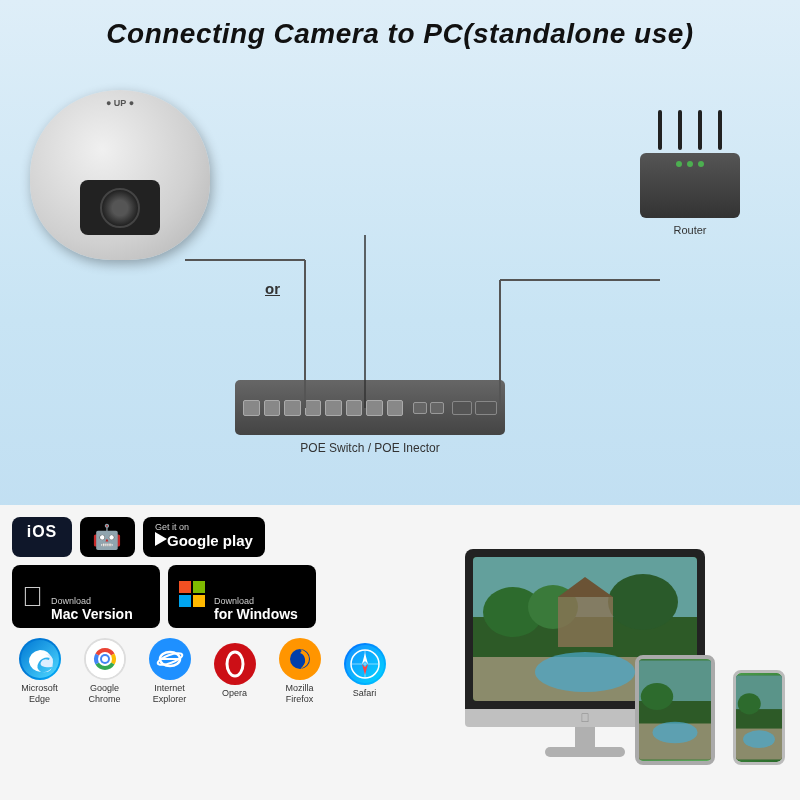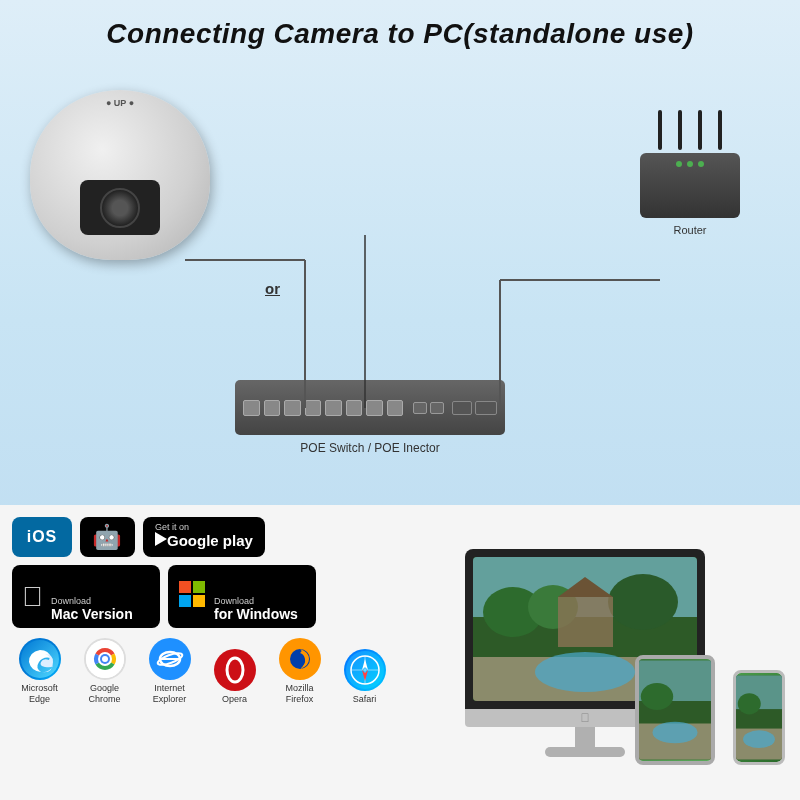--- a/index.html
+++ b/index.html
@@ -256,29 +256,29 @@
       flex-shrink: 0;
     }
 
     
     .badges-row1 {
       display: flex;
       gap: 8px;
       margin-bottom: 8px;
     }
     .badge-ios {
-      background: #0369a1;
+      background: #0f172a;
       color: #fff;
       padding: 6px 14px;
       border-radius: 8px;
       font-size: 16px;
       font-weight: bold;
       letter-spacing: 1px;
       display: flex;
-      align-items: center;
+      align-items: flex-start;
       justify-content: center;
       min-width: 60px;
     }
     .badge-android {
       background: #000;
       color: #fff;
       padding: 6px 10px;
       border-radius: 8px;
       font-size: 22px;
       display: flex;
@@ -345,21 +345,21 @@
     }
     .badge-text-block .big {
       font-size: 14px;
       font-weight: bold;
     }
 
     
     .browser-row {
       display: flex;
       gap: 10px;
-      align-items: flex-end;
+      align-items: center;
       flex-wrap: nowrap;
     }
     .browser-item {
       display: flex;
       flex-direction: column;
       align-items: center;
       gap: 3px;
       min-width: 55px;
     }
     .browser-icon {

